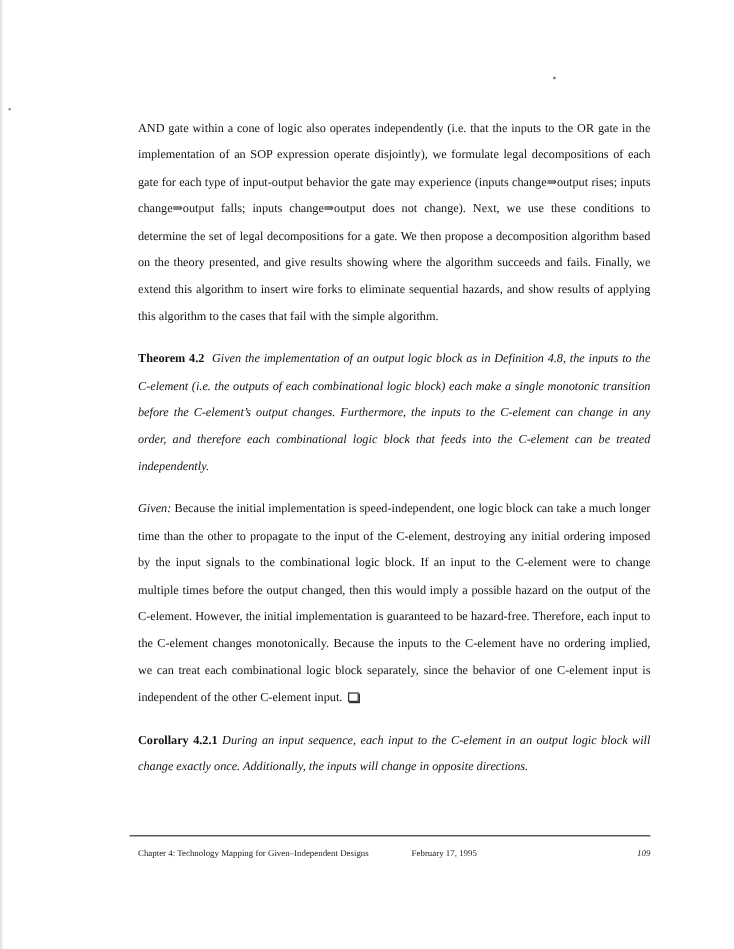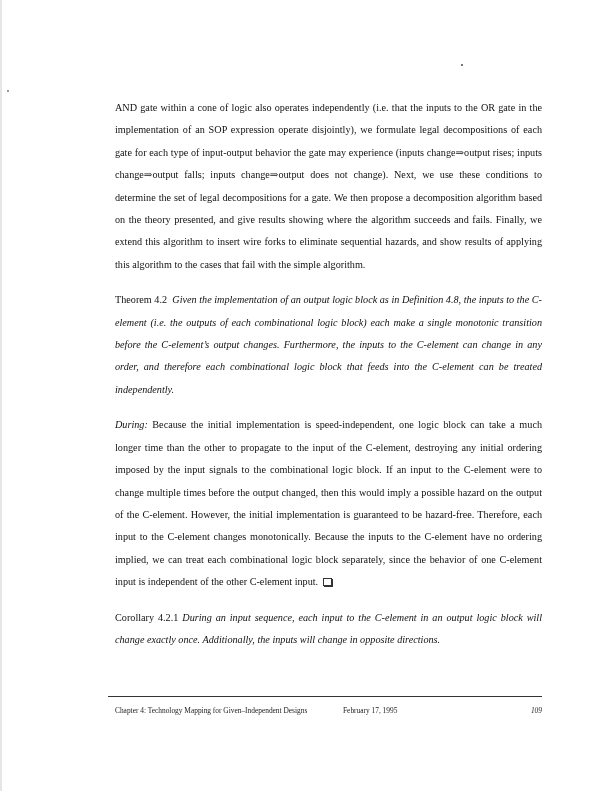--- a/index.html
+++ b/index.html
@@ -4,21 +4,21 @@
   <style>
     html, body { margin: 0; padding: 0; background: #ffffff; }
     body { width: 612px; height: 791px; position: relative; overflow: hidden;
            font-family: "Liberation Serif", "DejaVu Serif", serif; color: #111; }
     .page { position: absolute; left: 0; top: 0; width: 612px; height: 791px; background: #fff; }
     .left-edge { position: absolute; left: 0; top: 0; width: 2px; height: 791px; background: #e6e6e6; }
     .speck { position: absolute; width: 2px; height: 2px; background: #777; }
     .content { position: absolute; left: 115px; top: 97px; width: 427px; }
     p { margin: 0; font-size: 10.2px; line-height: 22.4px; text-align: justify; }
     .para { margin-bottom: 13px; }
-    .label-bold { font-weight: normal; font-style: normal; }
+    .label-bold { font-weight: bold; font-style: normal; }
     .it { font-style: italic; }
     .qed { display: inline-block; width: 7px; height: 6px; border: 1px solid #333;
            box-shadow: 1px 1px 0 #333; margin-left: 2px; vertical-align: -1px; }
     .rule { position: absolute; left: 108px; top: 696px; width: 434px; height: 1px; background: #333; }
     .footer { position: absolute; left: 115px; top: 706px; width: 427px; font-size: 7.4px;
               font-family: "Liberation Serif", serif; color: #222; }
     .footer .chapter { position: absolute; left: 0; top: 0; white-space: nowrap; }
     .footer .date { position: absolute; left: 228px; top: 0; white-space: nowrap; }
     .footer .pageno { position: absolute; right: 0; top: 0; white-space: nowrap; font-style: italic; }
   </style>
@@ -32,21 +32,21 @@
 
   <div class="content">
     <p class="para">AND gate within a cone of logic also operates independently (i.e. that the inputs to the OR gate in the implementation of an SOP expression operate disjointly), we formulate legal decompositions of each gate for each type of input-output behavior the gate may experience (inputs change⇒output rises; inputs change⇒output falls; inputs change⇒output does not change). Next, we use these conditions to determine the set of legal decompositions for a gate. We then propose a decomposition algorithm based on the theory presented, and give results showing where the algorithm succeeds and fails. Finally, we extend this algorithm to insert wire forks to eliminate sequential hazards, and show results of applying this algorithm to the cases that fail with the simple algorithm.</p>
 
     <p class="para">
       <span class="label-bold">Theorem 4.2</span>&nbsp;
       <span class="it">Given the implementation of an output logic block as in Definition 4.8, the inputs to the C-element (i.e. the outputs of each combinational logic block) each make a single monotonic transition before the C-element’s output changes. Furthermore, the inputs to the C-element can change in any order, and therefore each combinational logic block that feeds into the C-element can be treated independently.</span>
     </p>
 
     <p class="para">
-      <span class="it">During:</span>
+      <span class="it">Given:</span>
       <span>Because the initial implementation is speed-independent, one logic block can take a much longer time than the other to propagate to the input of the C-element, destroying any initial ordering imposed by the input signals to the combinational logic block. If an input to the C-element were to change multiple times before the output changed, then this would imply a possible hazard on the output of the C-element. However, the initial implementation is guaranteed to be hazard-free. Therefore, each input to the C-element changes monotonically. Because the inputs to the C-element have no ordering implied, we can treat each combinational logic block separately, since the behavior of one C-element input is independent of the other C-element input.</span>
       <span class="qed"></span>
     </p>
 
 
     <p class="para">
       <span class="label-bold">Corollary 4.2.1</span>
       <span class="it">During an input sequence, each input to the C-element in an output logic block will change exactly once. Additionally, the inputs will change in opposite directions.</span>
     </p>
   </div>

